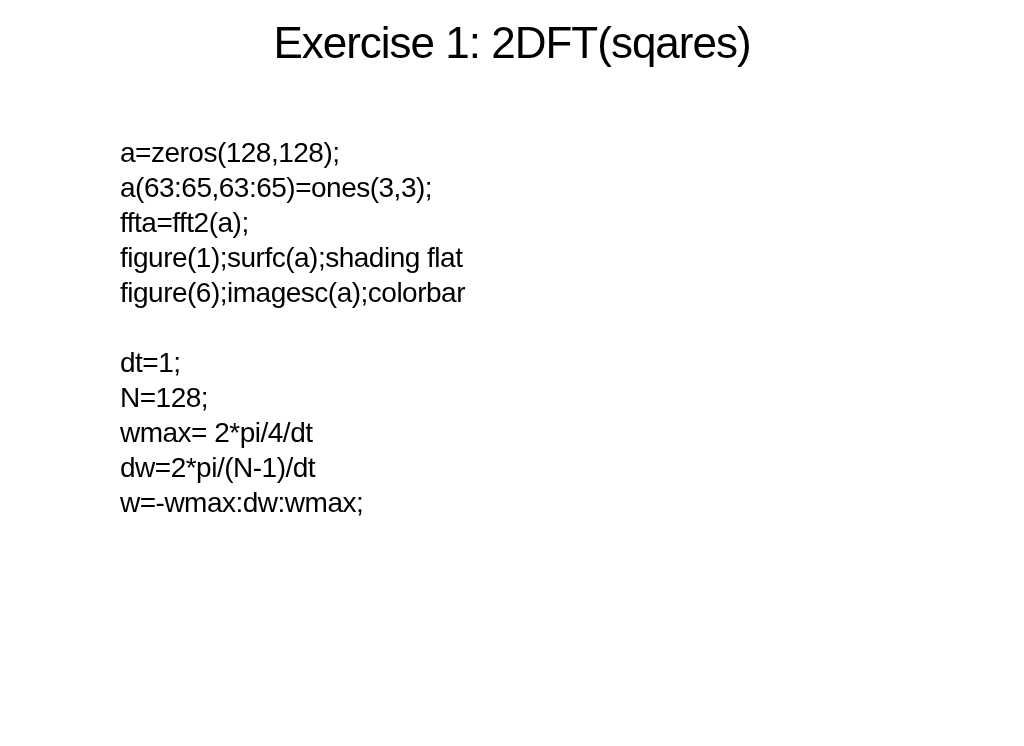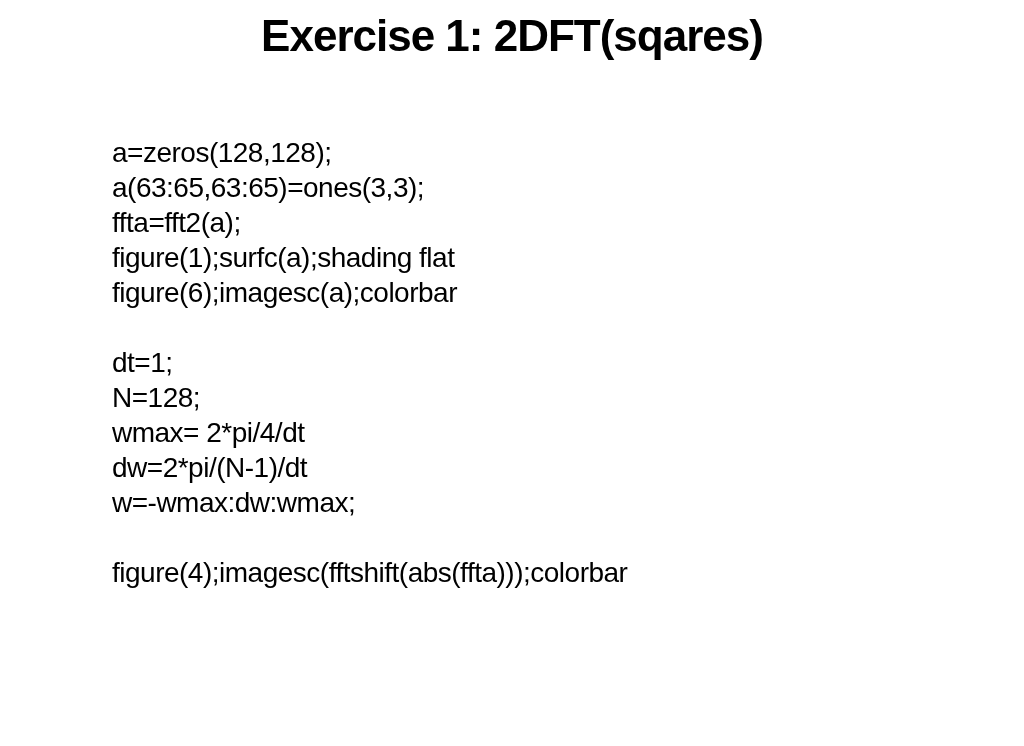--- a/index.html
+++ b/index.html
@@ -10,28 +10,28 @@
     body {
       width: 1024px;
       height: 746px;
       background: #ffffff;
       font-family: Helvetica, Arial, sans-serif;
       color: #000000;
       position: relative;
     }
     .title {
       font-size: 44px;
-      font-weight: 700;
+      font-weight: 400;
       text-align: center;
-      padding-top: 11px;
+      padding-top: 18px;
       letter-spacing: -1px;
     }
     .code-block {
       position: absolute;
-      left: 112px;
+      left: 120px;
       top: 135px;
       font-size: 28px;
       line-height: 1.25;
       font-weight: 400;
       letter-spacing: -0.5px;
     }
     .code-line {
       white-space: pre;
     }
     .blank-line {
@@ -49,14 +49,13 @@
   <div class="code-line">ffta=fft2(a);</div>
   <div class="code-line">figure(1);surfc(a);shading flat</div>
   <div class="code-line">figure(6);imagesc(a);colorbar</div>
   <div class="blank-line"></div>
   <div class="code-line">dt=1;</div>
   <div class="code-line">N=128;</div>
   <div class="code-line">wmax= 2*pi/4/dt</div>
   <div class="code-line">dw=2*pi/(N-1)/dt</div>
   <div class="code-line">w=-wmax:dw:wmax;</div>
   <div class="blank-line"></div>
-  <div class="code-line">figure(4);imagesc(fftshift(abs(ffta)));colorbar</div>
 </div>
 
 </body></html>

